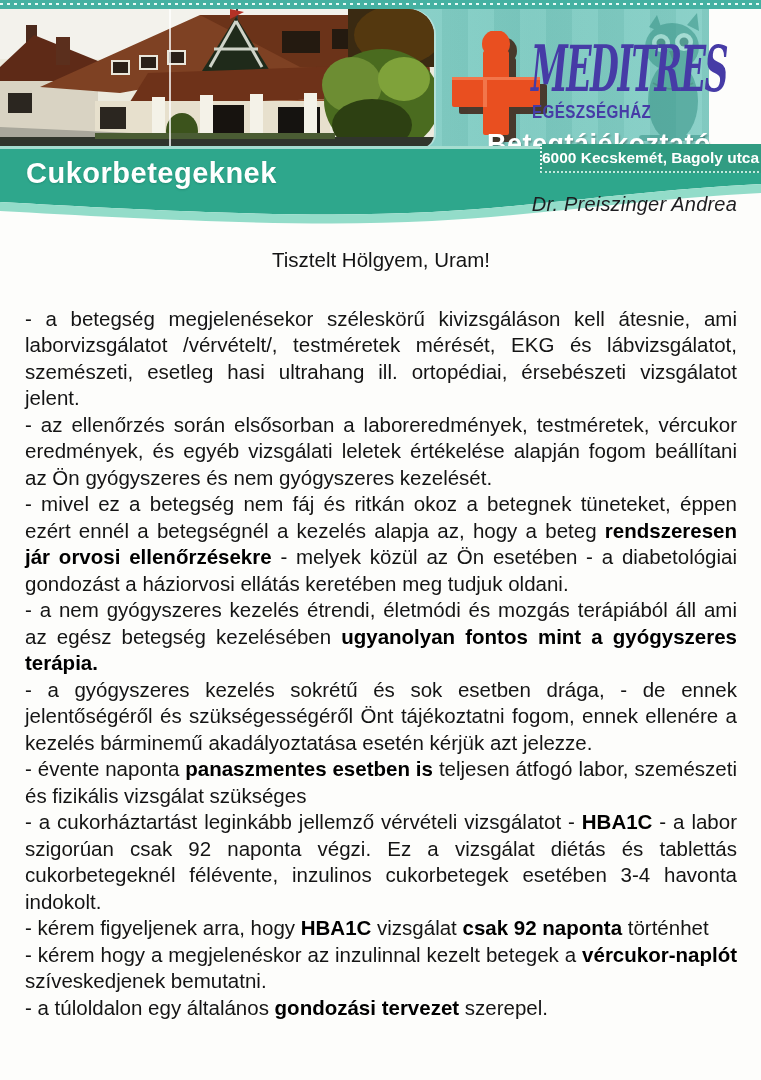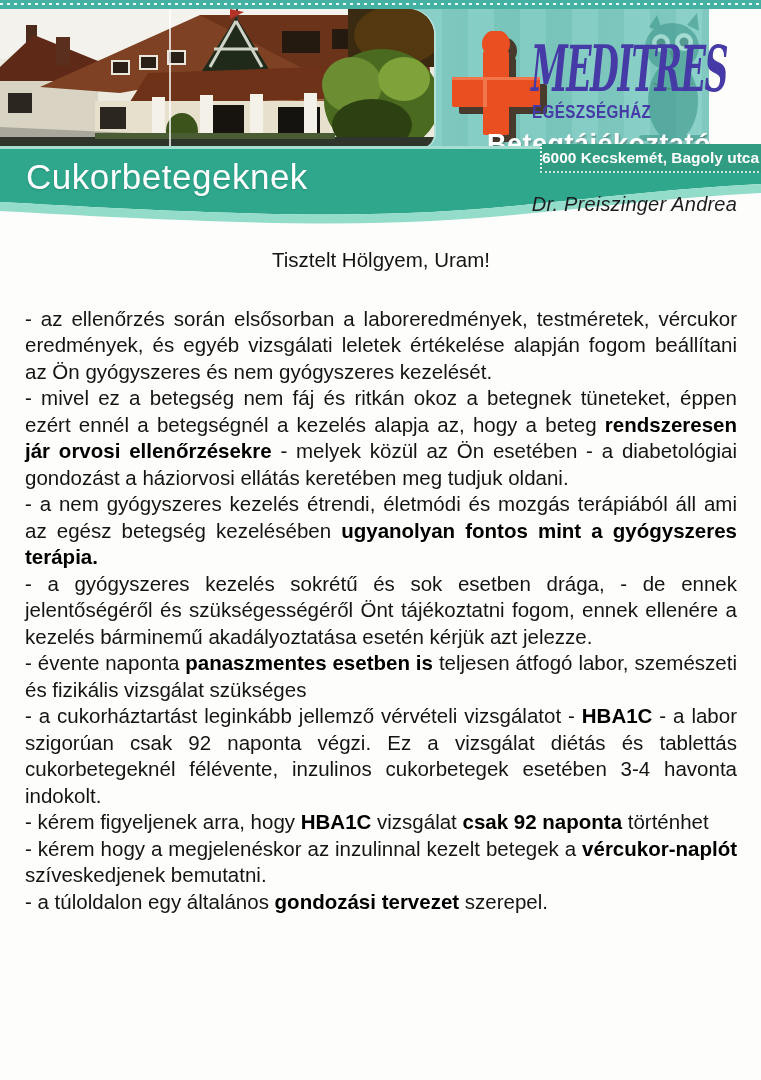--- a/index.html
+++ b/index.html
@@ -25,22 +25,22 @@
     font-family:"DejaVu Serif",serif;font-style:italic;font-weight:bold;
     font-size:64px;line-height:60px;letter-spacing:-3px;white-space:nowrap;
     transform:scaleX(.52);transform-origin:left top;}
   .brand-sub{position:absolute;top:92px;left:532px;width:180px;color:#463ba6;
     font-weight:bold;font-size:19px;letter-spacing:.5px;white-space:nowrap;
     transform:scaleX(.80);transform-origin:left top;}
   .doc-type{position:absolute;top:120px;left:487px;color:#ffffff;font-weight:bold;
     font-size:27px;letter-spacing:.5px;text-shadow:1px 2px 2px rgba(30,50,45,.4);white-space:nowrap;}
   
   .band{position:absolute;top:146px;left:0;width:761px;height:84px;}
-  .page-title{position:absolute;top:157px;left:26px;color:#ffffff;font-weight:normal;
-    font-size:35px;letter-spacing:.5px;text-shadow:0 1px 2px rgba(0,70,55,.25);white-space:nowrap;}
+  .page-title{position:absolute;top:157px;left:26px;color:#ffffff;font-weight:bold;
+    font-size:29px;letter-spacing:.5px;text-shadow:0 1px 2px rgba(0,70,55,.25);white-space:nowrap;}
   .addr-bar{position:absolute;top:144px;left:540px;width:221px;height:27px;background:#319c82;
     border-left:2px dotted #eafaf6;border-bottom:2px dotted #bfe9dd;
     color:#ffffff;font-size:15.5px;font-weight:bold;line-height:27px;text-align:center;white-space:nowrap;}
   .doctor{position:absolute;top:193px;right:24px;color:#1d1d20;font-style:italic;
     font-size:20px;letter-spacing:.2px;white-space:nowrap;}
   
   .body-text{position:absolute;top:247px;left:25px;width:712px;color:#141414;
     font-size:20.5px;line-height:26.5px;text-align:justify;}
   .body-text p{margin:0;}
   .salutation{margin:0 0 32px 0 !important;text-align:center;}
@@ -171,20 +171,21 @@
 
   <div class="addr-bar">
     <span>6000 Kecskemét, Bagoly utca 1/a.</span>
   </div>
 
   <div class="page-title">Cukorbetegeknek</div>
   <div class="doctor">Dr. Preiszinger Andrea</div>
 
   <div class="body-text">
     <p class="salutation">Tisztelt Hölgyem, Uram!</p>
+    <p><span>- a betegség megjelenésekor széleskörű kivizsgáláson kell átesnie, ami laborvizsgálatot /vérvételt/, testméretek mérését, EKG és lábvizsgálatot, szemészeti, esetleg hasi ultrahang ill. ortopédiai, érsebészeti vizsgálatot jelent.</span></p>
     <p><span>- az ellenőrzés során elsősorban a laboreredmények, testméretek, vércukor eredmények, és egyéb vizsgálati leletek értékelése alapján fogom beállítani az Ön gyógyszeres és nem gyógyszeres kezelését.</span></p>
     <p><span>- mivel ez a betegség nem fáj és ritkán okoz a betegnek tüneteket, éppen ezért ennél a betegségnél a kezelés alapja az, hogy a beteg </span><span class="b">rendszeresen jár orvosi ellenőrzésekre</span><span> - melyek közül az Ön esetében - a diabetológiai gondozást a háziorvosi ellátás keretében meg tudjuk oldani.</span></p>
     <p><span>- a nem gyógyszeres kezelés étrendi, életmódi és mozgás terápiából áll ami az egész betegség kezelésében </span><span class="b">ugyanolyan fontos mint a gyógyszeres terápia.</span></p>
     <p><span>- a gyógyszeres kezelés sokrétű és sok esetben drága, - de ennek jelentőségéről és szükségességéről Önt tájékoztatni fogom, ennek ellenére a kezelés bárminemű akadályoztatása esetén kérjük azt jelezze.</span></p>
     <p><span>- évente naponta </span><span class="b">panaszmentes esetben is</span><span> teljesen átfogó labor, szemészeti és fizikális vizsgálat szükséges</span></p>
     <p><span>- a cukorháztartást leginkább jellemző vérvételi vizsgálatot - </span><span class="b">HBA1C</span><span> - a labor szigorúan csak 92 naponta végzi. Ez a vizsgálat diétás és tablettás cukorbetegeknél félévente, inzulinos cukorbetegek esetében 3-4 havonta indokolt.</span></p>
     <p><span>- kérem figyeljenek arra, hogy </span><span class="b">HBA1C</span><span> vizsgálat </span><span class="b">csak 92 naponta</span><span> történhet</span></p>
     <p><span>- kérem hogy a megjelenéskor az inzulinnal kezelt betegek a </span><span class="b">vércukor-naplót</span><span> szíveskedjenek bemutatni.</span></p>
     <p><span>- a túloldalon egy általános </span><span class="b">gondozási tervezet</span><span> szerepel.</span></p>
   </div>

